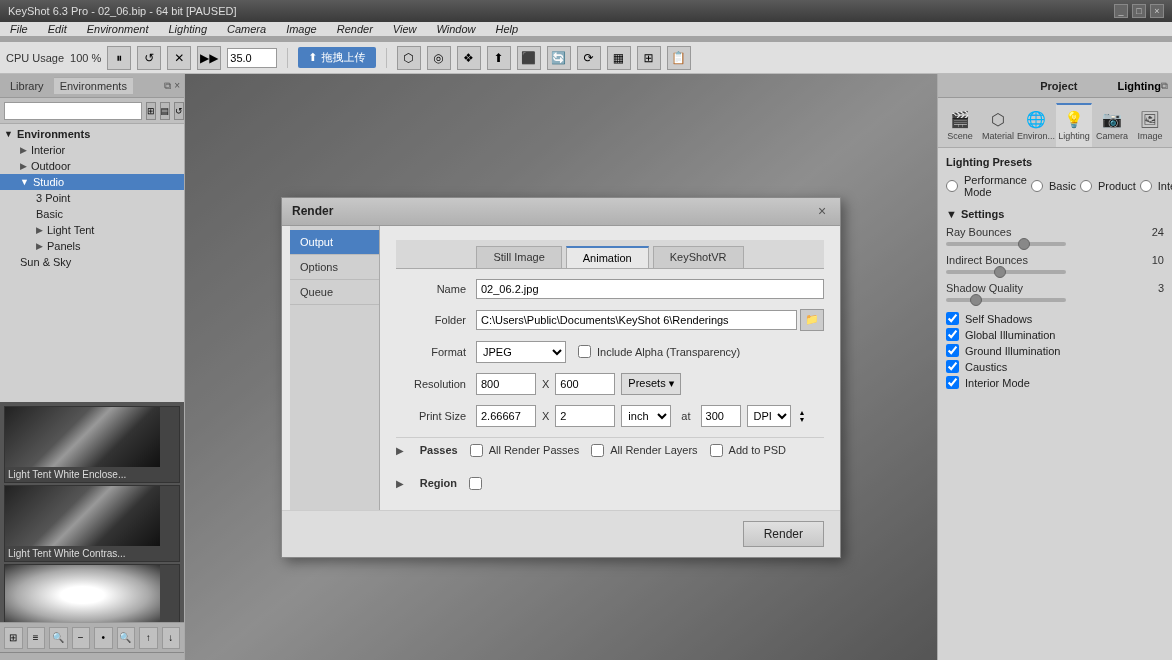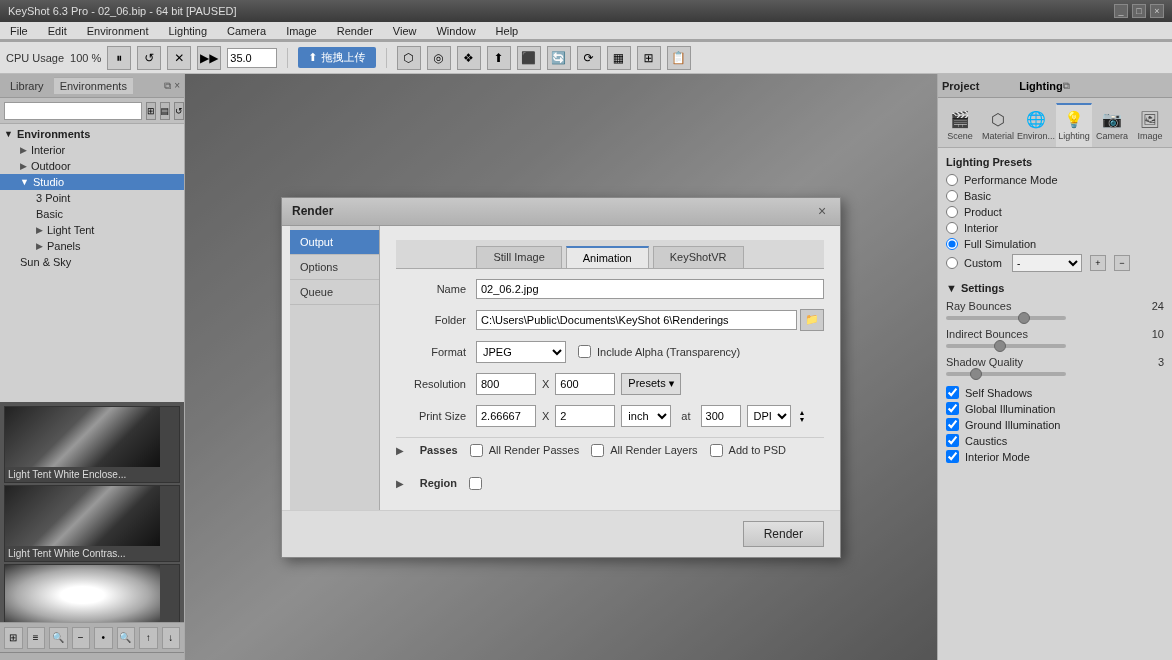--- a/index.html
+++ b/index.html
@@ -4,21 +4,21 @@
   <style>
     * { box-sizing: border-box; margin: 0; padding: 0; }
     body { width: 1172px; height: 660px; overflow: hidden; font-family: 'Segoe UI', Arial, sans-serif; font-size: 12px; background: #4a4a4a; }
 
     
     .title-bar { height: 22px; background: linear-gradient(to bottom, #5a5a5a, #3a3a3a); display: flex; align-items: center; justify-content: space-between; padding: 0 8px; color: #ddd; font-size: 11px; }
     .title-bar-controls { display: flex; gap: 4px; }
     .title-btn { width: 14px; height: 14px; border: 1px solid #888; background: #666; display: flex; align-items: center; justify-content: center; font-size: 9px; color: #ccc; cursor: pointer; }
 
     
-    .menu-bar { height: 20px; background: #ddd; display: flex; align-items: center; padding: 0 4px; gap: 8px; font-size: 11px; color: #222; border-bottom: 3px solid #a3a3a3; }
+    .menu-bar { height: 20px; background: #ddd; display: flex; align-items: center; padding: 0 4px; gap: 8px; font-size: 11px; color: #222; border-bottom: 6px solid #a3a3a3; font-style: italic; }
     .menu-item { padding: 2px 6px; cursor: pointer; }
 
     
     .toolbar { height: 32px; background: #e0e0e0; display: flex; align-items: center; padding: 0 6px; gap: 6px; border-bottom: 1px solid #bbb; }
     .toolbar-label { font-size: 11px; color: #333; }
     .toolbar-sep { width: 1px; height: 20px; background: #bbb; margin: 0 4px; }
     .toolbar-btn { width: 24px; height: 24px; background: #ccc; border: 1px solid #999; display: flex; align-items: center; justify-content: center; cursor: pointer; font-size: 12px; }
     .toolbar-input { width: 50px; height: 20px; border: 1px solid #999; background: white; font-size: 11px; padding: 0 2px; }
 
     
@@ -58,35 +58,35 @@
     
     .left-bottom { height: 30px; background: #b0b0b0; border-top: 1px solid #999; display: flex; align-items: center; padding: 0 4px; gap: 4px; }
     .left-bottom-btn { width: 22px; height: 22px; background: #c0c0c0; border: 1px solid #999; display: flex; align-items: center; justify-content: center; font-size: 10px; cursor: pointer; }
 
     
     .center-area { flex: 1; background: #555; position: relative; display: flex; align-items: center; justify-content: center; }
     .viewport { width: 100%; height: 100%; background: linear-gradient(to bottom right, #888 0%, #aaa 30%, #ccc 50%, #aaa 70%, #777 100%); position: relative; }
 
     
     .right-panel { width: 235px; background: #d0d0d0; border-left: 1px solid #aaa; display: flex; flex-direction: column; }
-    .right-panel-header { height: 24px; background: #b8b8b8; border-bottom: 1px solid #999; display: flex; align-items: center; justify-content: flex-start; padding: 0 4px; }
+    .right-panel-header { height: 24px; background: #b8b8b8; border-bottom: 1px solid #999; display: flex; align-items: center; justify-content: flex-end; padding: 0 4px; }
     .right-panel-title { font-size: 11px; font-weight: bold; color: #222; }
     .right-panel-icon { font-size: 10px; color: #555; cursor: pointer; }
 
     
     .right-tabs { height: 50px; background: #c8c8c8; border-bottom: 1px solid #aaa; display: flex; align-items: flex-end; padding: 0 4px; gap: 2px; }
     .right-tab { width: 36px; height: 44px; display: flex; flex-direction: column; align-items: center; justify-content: center; cursor: pointer; border: 1px solid transparent; gap: 2px; font-size: 9px; color: #444; }
     .right-tab.active { background: #d8d8d8; border-top: 2px solid #4a7fc1; }
     .right-tab-icon { font-size: 16px; color: #444; }
     .right-tab.active .right-tab-icon { color: #2255aa; }
 
     
     .right-content { flex: 1; overflow-y: auto; padding: 8px; background: #d4d4d4; }
     .section-title { font-size: 11px; font-weight: bold; color: #222; margin-bottom: 6px; }
-    .radio-group { display: flex; flex-direction: column; gap: 4px; margin-bottom: 10px; }
+    .radio-group { display: flex; flex-direction: row; gap: 4px; margin-bottom: 10px; }
     .radio-item { display: flex; align-items: center; gap: 6px; font-size: 11px; color: #222; }
     .radio-input { width: 12px; height: 12px; }
 
     .section-block { margin-bottom: 10px; }
     .section-header { font-size: 11px; font-weight: bold; color: #222; margin-bottom: 6px; display: flex; align-items: center; gap: 4px; cursor: pointer; }
     .section-row { display: flex; align-items: center; justify-content: space-between; margin-bottom: 4px; }
     .section-row-label { font-size: 11px; color: #333; }
     .section-row-value { font-size: 11px; color: #333; }
     .slider-track { width: 120px; height: 4px; background: #aaa; border-radius: 2px; position: relative; }
     .slider-thumb { height: 12px; width: 12px; background: #888; border: 1px solid #666; border-radius: 50%; position: absolute; top: -4px; cursor: pointer; }

